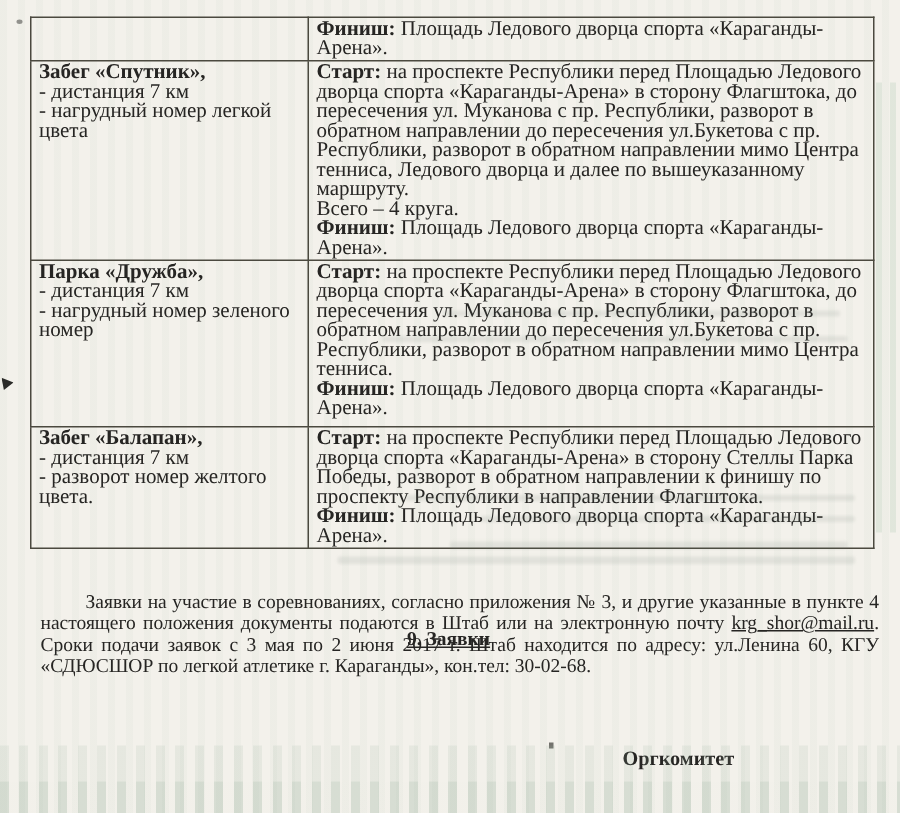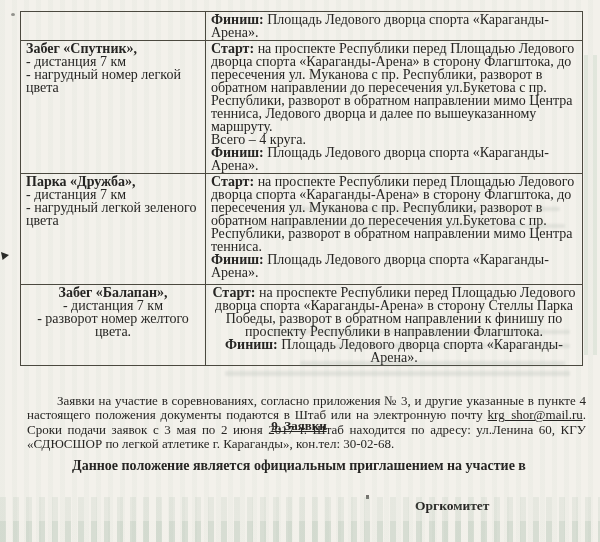--- a/index.html
+++ b/index.html
@@ -37,21 +37,21 @@
   }
   table.routes td{
     border:1.6px solid #4b493f;
     vertical-align:top;
     padding:1px 5px 1px 5px;
     overflow:hidden;
   }
   tr.row-0 td{height:24px;}
   tr.row-1 td{height:126px;}
   tr.row-2 td{height:108px;}
-  tr.row-3 td{height:71px;text-align:center;}
+  tr.row-3 td{height:71px;}
   td p{margin:0;}
   .race-title{font-weight:bold;}
   .seg b{font-weight:bold;}
 
   
   .heading9{
     position:absolute;left:10px;top:378px;width:578px;
     text-align:center;font-weight:bold;font-size:13px;
     text-decoration:underline;
     margin-top:40px;
@@ -96,21 +96,21 @@
       <td>
         <p class="seg"><b>Старт:</b><span> на проспекте Республики перед Площадью Ледового дворца спорта «Караганды-Арена» в сторону Флагштока, до пересечения ул. Муканова с пр. Республики, разворот в обратном направлении до пересечения ул.Букетова с пр. Республики, разворот в обратном направлении мимо Центра тенниса, Ледового дворца и далее по вышеуказанному маршруту.</span></p>
         <p class="seg"><span>Всего – 4 круга.</span></p>
         <p class="seg"><b>Финиш:</b><span> Площадь Ледового дворца спорта «Караганды-Арена».</span></p>
       </td>
     </tr>
     <tr class="row-2">
       <td>
         <p class="race-title">Парка «Дружба»,</p>
         <p>- дистанция 7 км</p>
-        <p>- нагрудный легкой зеленого цвета</p>
+        <p>- нагрудный номер зеленого номер</p>
       </td>
       <td>
         <p class="seg"><b>Старт:</b><span> на проспекте Республики перед Площадью Ледового дворца спорта «Караганды-Арена» в сторону Флагштока, до пересечения ул. Муканова с пр. Республики, разворот в обратном направлении до пересечения ул.Букетова с пр. Республики, разворот в обратном направлении мимо Центра тенниса.</span></p>
         <p class="seg"><b>Финиш:</b><span> Площадь Ледового дворца спорта «Караганды-Арена».</span></p>
       </td>
     </tr>
     <tr class="row-3">
       <td>
         <p class="race-title">Забег «Балапан»,</p>
         <p>- дистанция 7 км</p>
@@ -129,21 +129,20 @@
 <div class="ghost" style="left:270px;top:330px;width:300px;height:4px;"></div>
 <div class="ghost" style="left:320px;top:344px;width:250px;height:4px;"></div>
 <div class="ghost" style="left:300px;top:361px;width:265px;height:5px;"></div>
 <div class="ghost" style="left:225px;top:371px;width:345px;height:5px;"></div>
 
 <div class="heading9">9. Заявки</div>
 
 <p class="apps"><span>Заявки на участие в соревнованиях, согласно приложения № 3, и другие указанные в пункте 4 настоящего положения документы подаются в Штаб или на электронную почту </span><span class="email">krg_shor@mail.ru</span><span>. Сроки подачи заявок с 3 мая по 2 июня 2017 г.  Штаб находится по адресу: ул.Ленина 60, КГУ «СДЮСШОР по легкой атлетике г. Караганды», кон.тел: 30-02-68.</span></p>
 
 <div class="invite">
-  <div>Данное положение является официальным приглашением на участие в</div>
 </div>
 
 <div class="sig">Оргкомитет</div>
 
 <div class="mark-arrow"></div>
 <div class="mark-dot"></div>
 <div class="mark-tick"></div>
 
 <div class="band band-right"></div>
 <div class="band band-bottom-light"></div>

